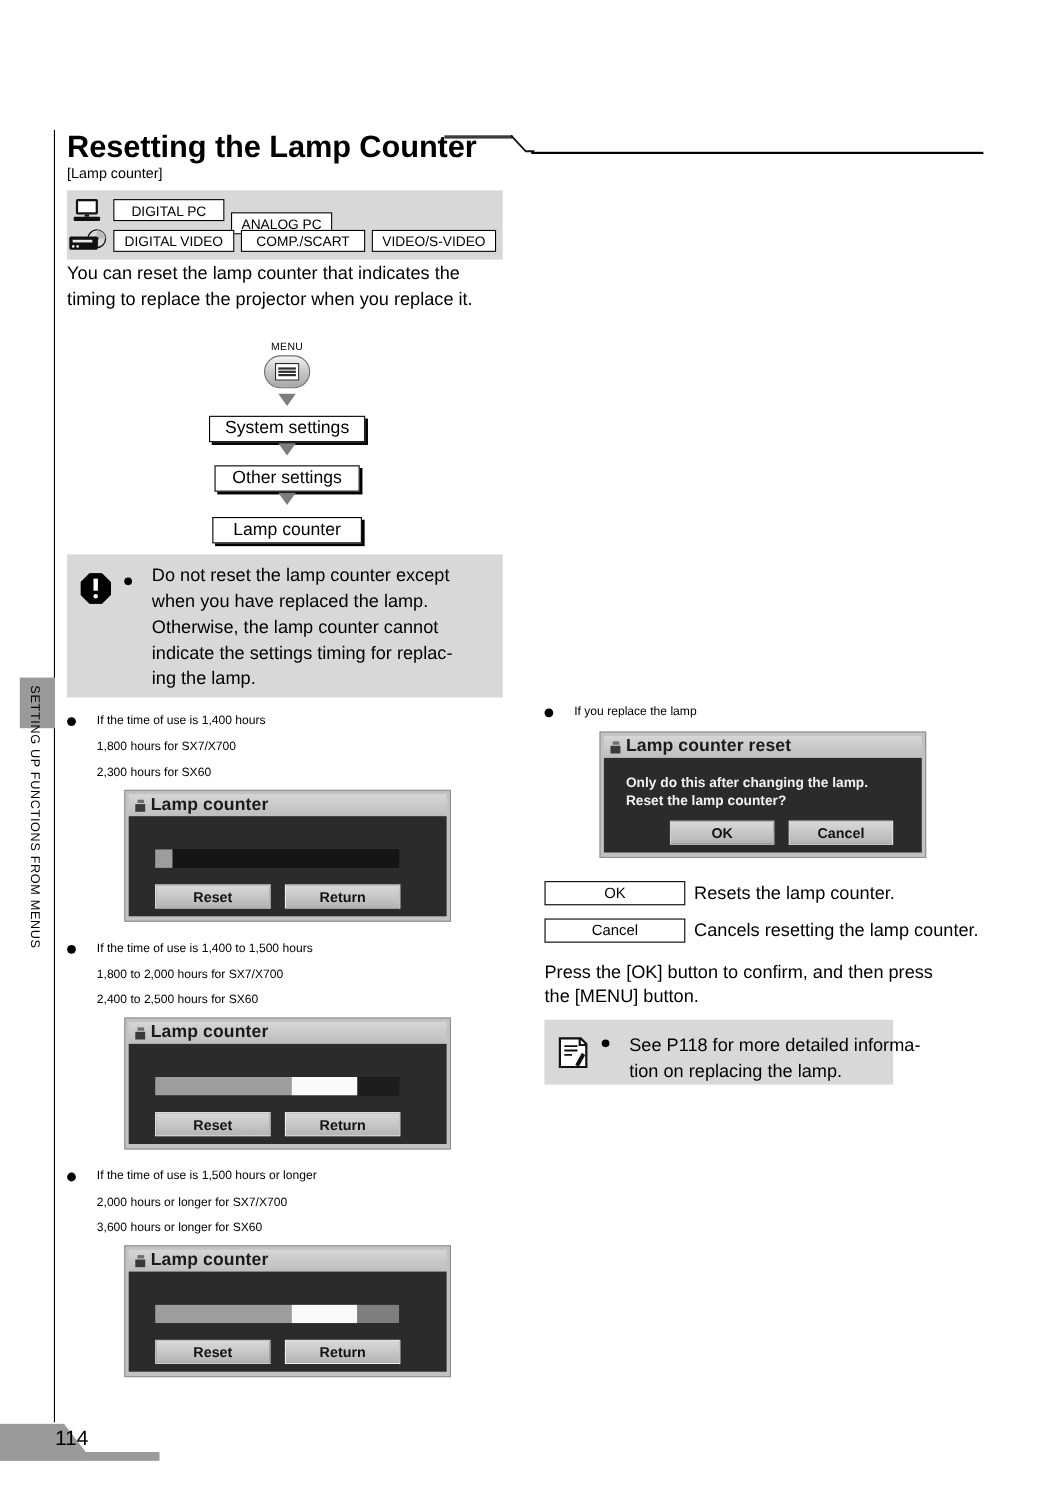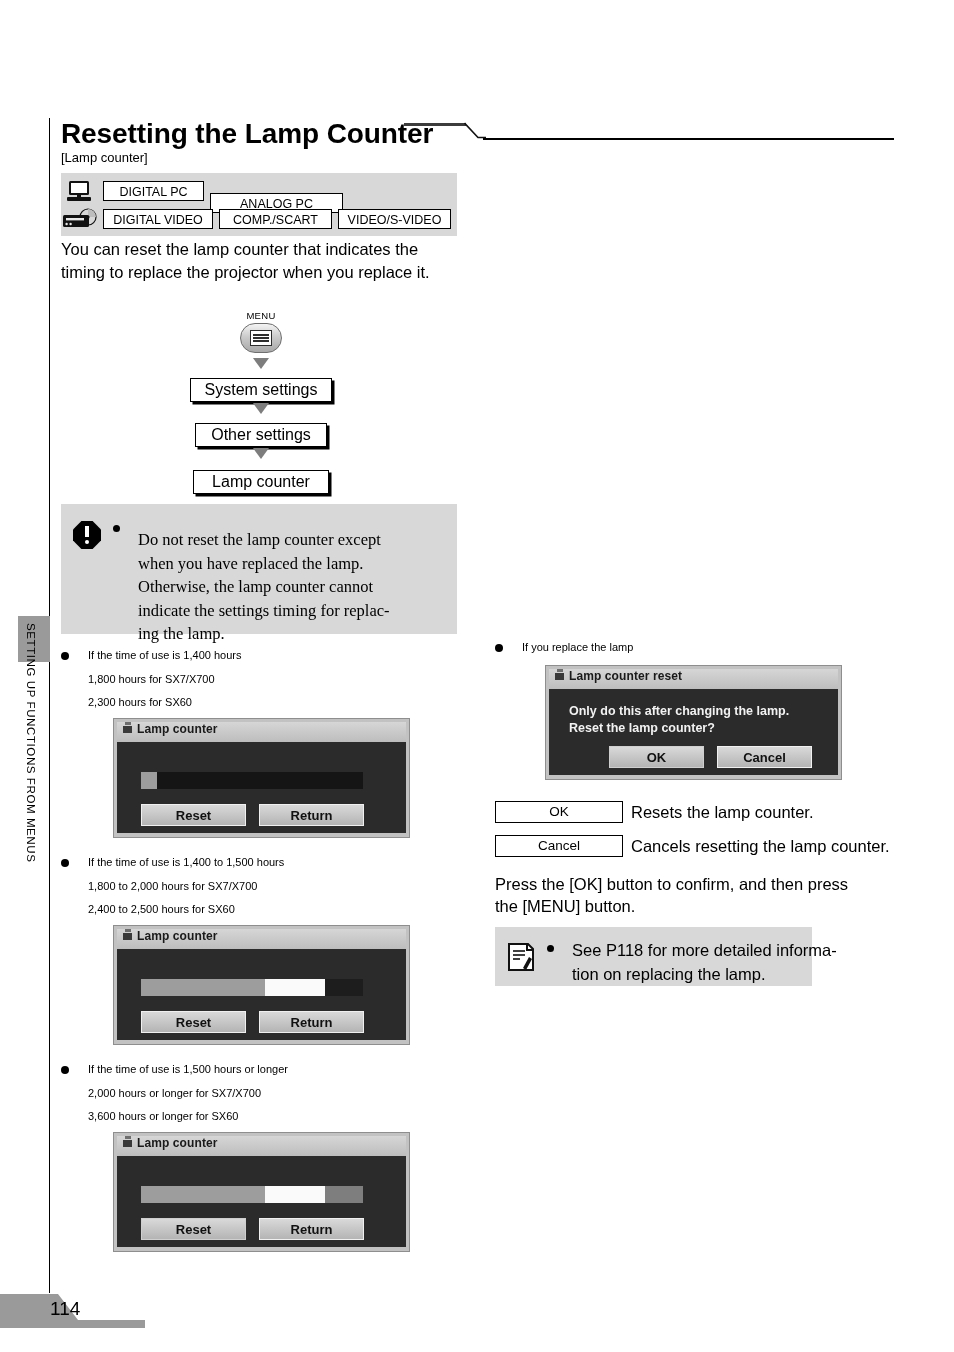--- a/index.html
+++ b/index.html
@@ -164,21 +164,21 @@
     height: 20px;
     line-height: 20px;
     text-align: center;
     font-size: 12.5px;
     margin-right: 6px;
     box-sizing: border-box;
     white-space: nowrap;
     padding: 0 6px;
   }
   .w-dpc   { width: 101px; }
-  .w-apc   { width: 133px; margin-top: 23px; }
+  .w-apc   { width: 92px; margin-top: 23px; }
   .w-dvid  { width: 110px; }
   .w-comp  { width: 113px; }
   .w-vsv   { width: 113px; }
 
   
   .para {
     position: absolute;
     font-size: 16.5px;
     line-height: 22.5px;
   }
@@ -312,21 +312,21 @@
     background: #000;
   }
   .note-text {
     position: absolute;
     left: 77px;
     font-size: 16.5px;
     line-height: 23.5px;
     text-align: justify;
     text-justify: inter-word;
   }
-  #caution-text { top: 24px; width: 308px; font-family: Liberation Serif, serif; }
+  #caution-text { top: 8px; width: 308px; }
   #caution-text > span { display: block; white-space: nowrap; }
 
   
   #ref-box {
     left: 495px;
     top: 927px;
     width: 317px;
     height: 59px;
   }
   .ref-icon {
@@ -364,23 +364,23 @@
     position: absolute;
     background: #c2c2c2;
     border: 1px solid #8e8e8e;
     box-sizing: border-box;
     padding: 3px;
   }
   .osd-title {
     height: 20px;
     background: linear-gradient(180deg,#d6d6d6 0%,#bdbdbd 100%);
     display: flex;
-    align-items: flex-start;
+    align-items: center;
     padding-left: 5px;
-    font-size: 12px;
+    font-size: 16px;
     font-weight: bold;
     color: #1a1a1a;
     letter-spacing: .1px;
   }
   .osd-ticon {
     width: 11px;
     height: 11px;
     margin-right: 4px;
     position: relative;
     flex: 0 0 11px;

